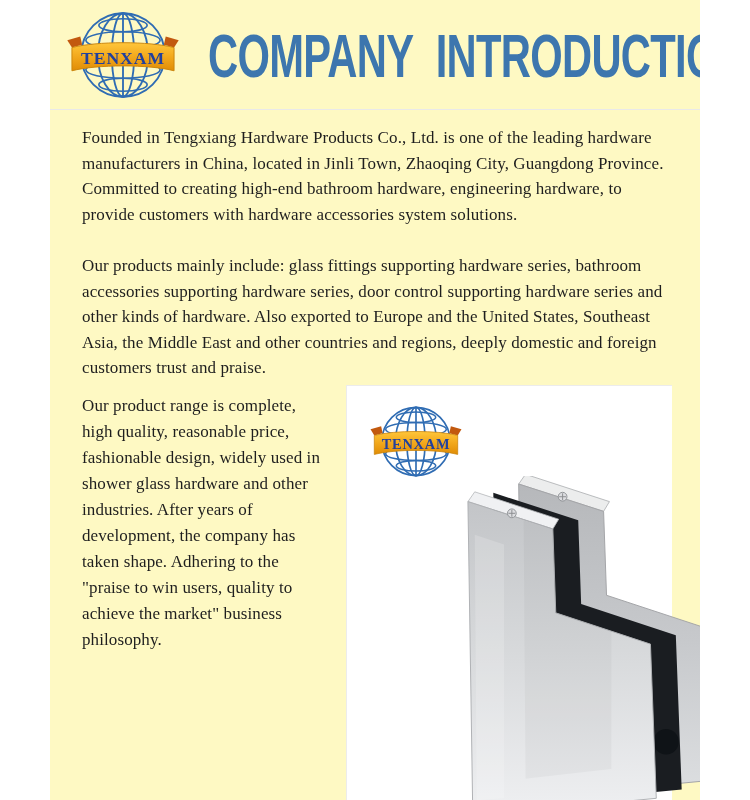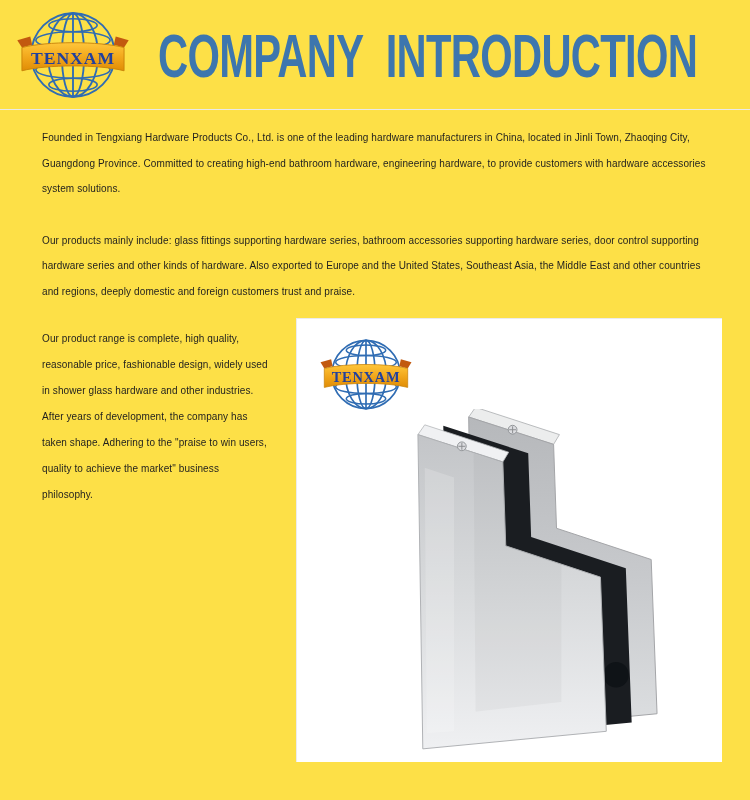--- a/index.html
+++ b/index.html
@@ -7,23 +7,23 @@
     --globe-blue:#2f6cb3;
     --brand-blue:#21409d;
     --body-text:#1e1e1e;
     --divider:#e9e9e9;
     --panel-border:#ececec;
   }
   *{box-sizing:border-box;}
   html,body{margin:0;padding:0;background:#fff;}
   .page{
     position:relative;
-    width:750px;height:800px;
+    width:650px;height:800px;
     margin:0 auto;
-    background:#fde047;
+    background:#fef9c3;
     overflow:hidden;
     font-family:"Liberation Sans", sans-serif;
     color:var(--body-text);
   }
   
   .header{
     display:flex;align-items:center;
     height:110px;
     padding-left:14px;
     border-bottom:1px solid var(--divider);
@@ -41,24 +41,25 @@
     font-size:58px;
     letter-spacing:-1px;
     word-spacing:17px;
     color:var(--title-blue);
     transform:scale(0.72,1.06);
     transform-origin:left center;
   }
   
   .main{padding:0 28px;}
   .para{
-    margin:14px;
-    font-size:10px;
+    margin:4px;
+    font-size:17px;
     line-height:25.5px;
     letter-spacing:0.1px;
+    font-family:Liberation Serif, serif;
   }
   .para-1{margin-top:15px;}
   .para-2{margin-top:26px;}
   
   .columns{
     display:flex;
     align-items:stretch;
     height:444px;
     margin-top:3px;
   }

